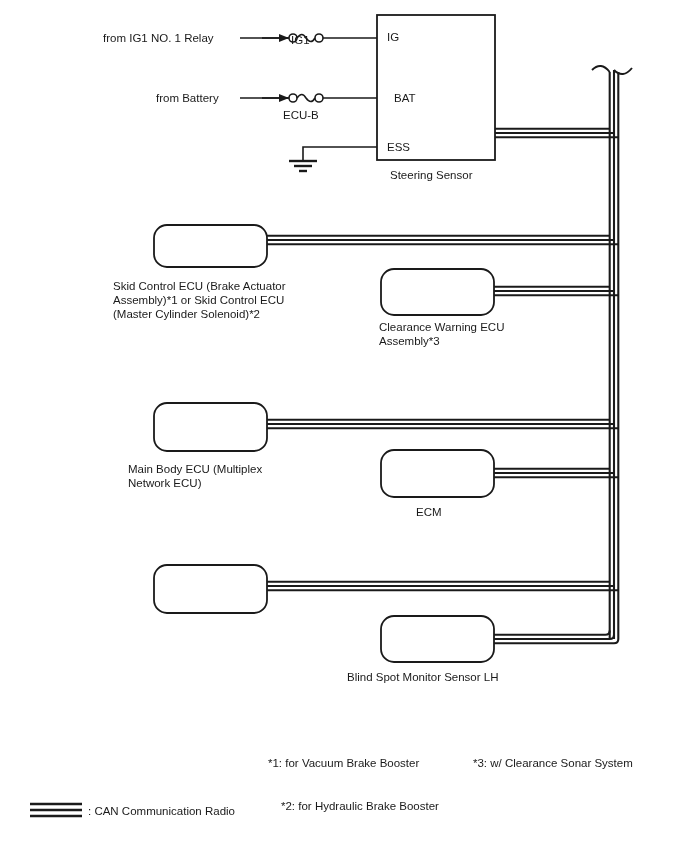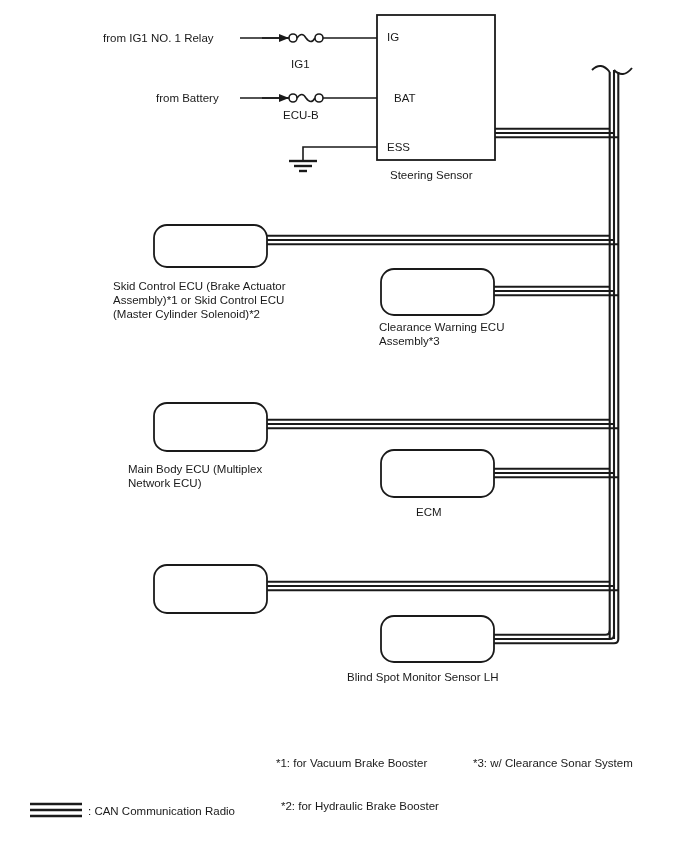--- a/index.html
+++ b/index.html
@@ -114,21 +114,21 @@
     </g>
 
     <g stroke="#1a1a1a" stroke-width="2.6">
       <line x1="30" y1="804" x2="82" y2="804"></line>
       <line x1="30" y1="810" x2="82" y2="810"></line>
       <line x1="30" y1="816" x2="82" y2="816"></line>
     </g>
   </svg>
 
   <div class="lbl" style="left:103px;top:31px;">from IG1 NO. 1 Relay</div>
-  <div class="lbl" style="left:291px;top:57px;">IG1</div>
+  <div class="lbl" style="left:291px;top:33px;">IG1</div>
 
   <div class="lbl" style="left:156px;top:91px;">from Battery</div>
   <div class="lbl" style="left:283px;top:108px;">ECU-B</div>
 
   <div class="lbl" style="left:387px;top:30px;">IG</div>
   <div class="lbl" style="left:387px;top:91px;padding-left:7px;">BAT</div>
   <div class="lbl" style="left:387px;top:140px;text-align:center;">ESS</div>
 
   <div class="lbl" style="left:390px;top:168px;">Steering Sensor</div>
 
@@ -137,17 +137,17 @@
 (Master Cylinder Solenoid)*2</div>
   <div class="lbl" style="left:379px;top:320px;">Clearance Warning ECU
 Assembly*3</div>
   <div class="lbl" style="left:128px;top:462px;">Main Body ECU (Multiplex
 Network ECU)</div>
   <div class="lbl" style="left:416px;top:505px;">ECM</div>
   <div class="lbl" style="left:347px;top:670px;">Blind Spot Monitor Sensor LH</div>
 
   <div class="lbl" style="left:88px;top:804px;">: CAN Communication Radio</div>
 
-  <div class="lbl" style="left:276px;top:756px;">*1: for Vacuum Brake Booster</div>
+  <div class="lbl" style="left:268px;top:756px;">*1: for Vacuum Brake Booster</div>
   <div class="lbl" style="left:281px;top:799px;">*2: for Hydraulic Brake Booster</div>
   <div class="lbl" style="left:473px;top:756px;">*3: w/ Clearance Sonar System</div>
 
 </div>
 
 </body></html>

